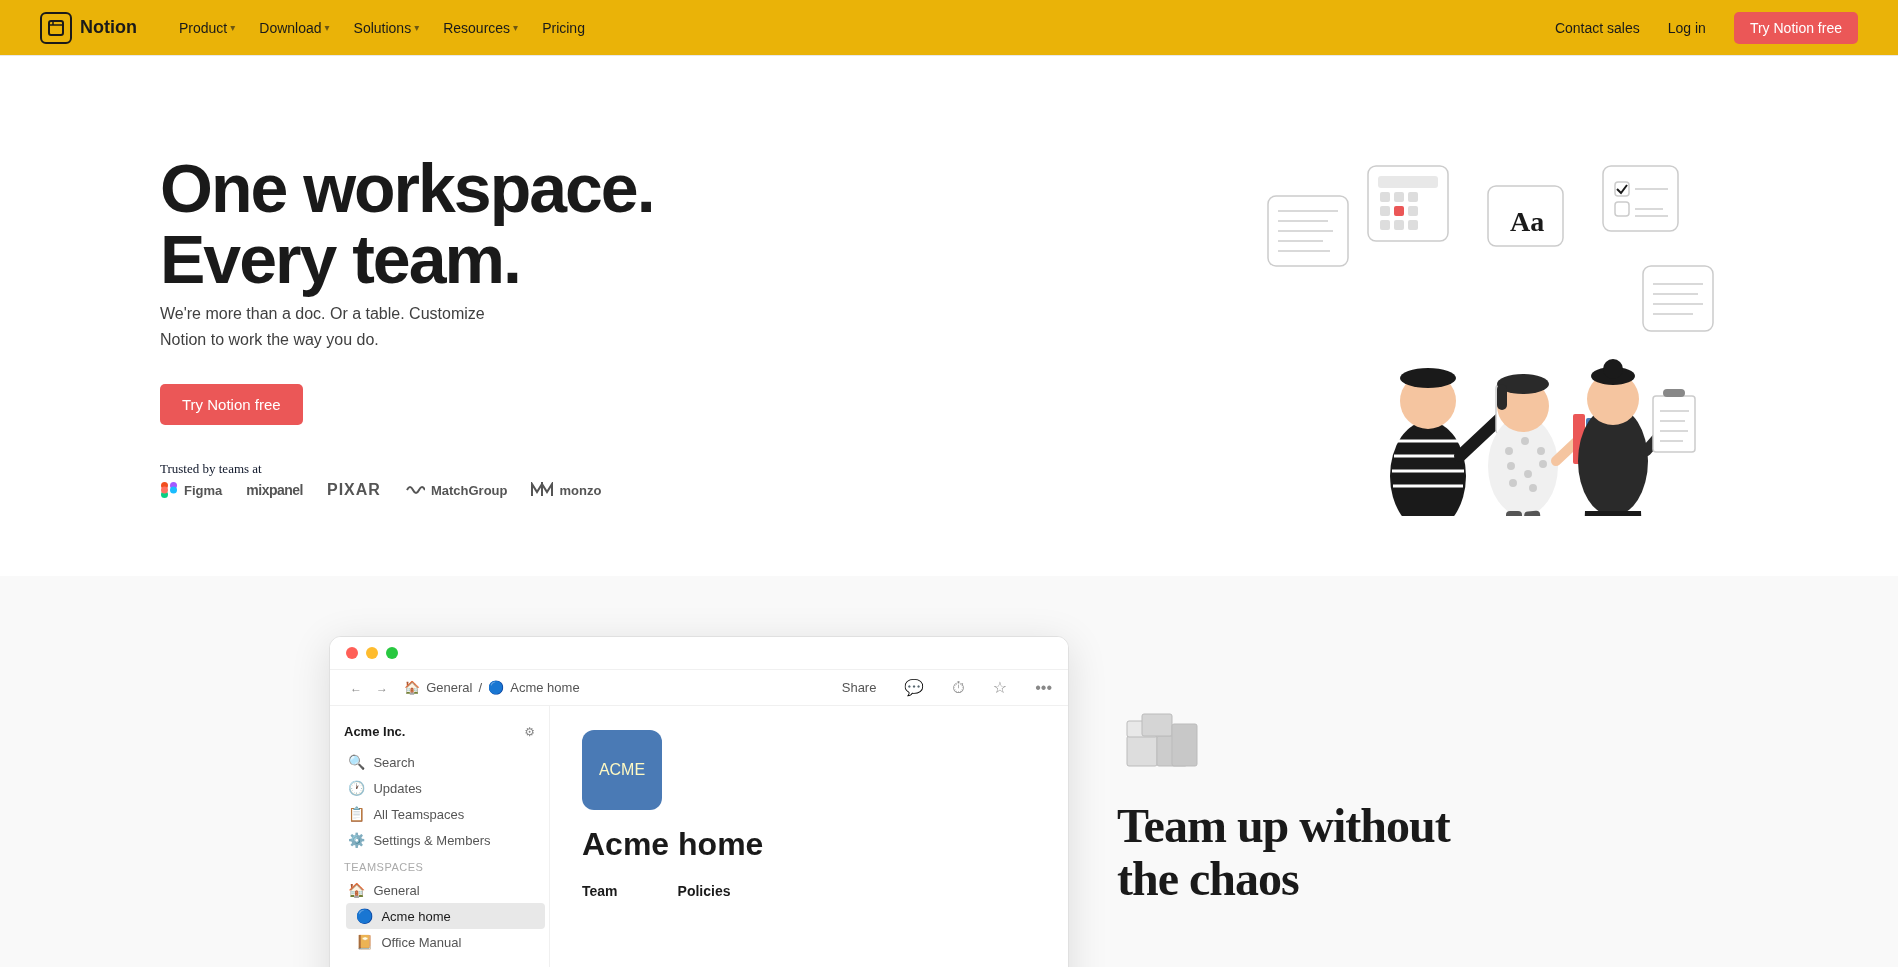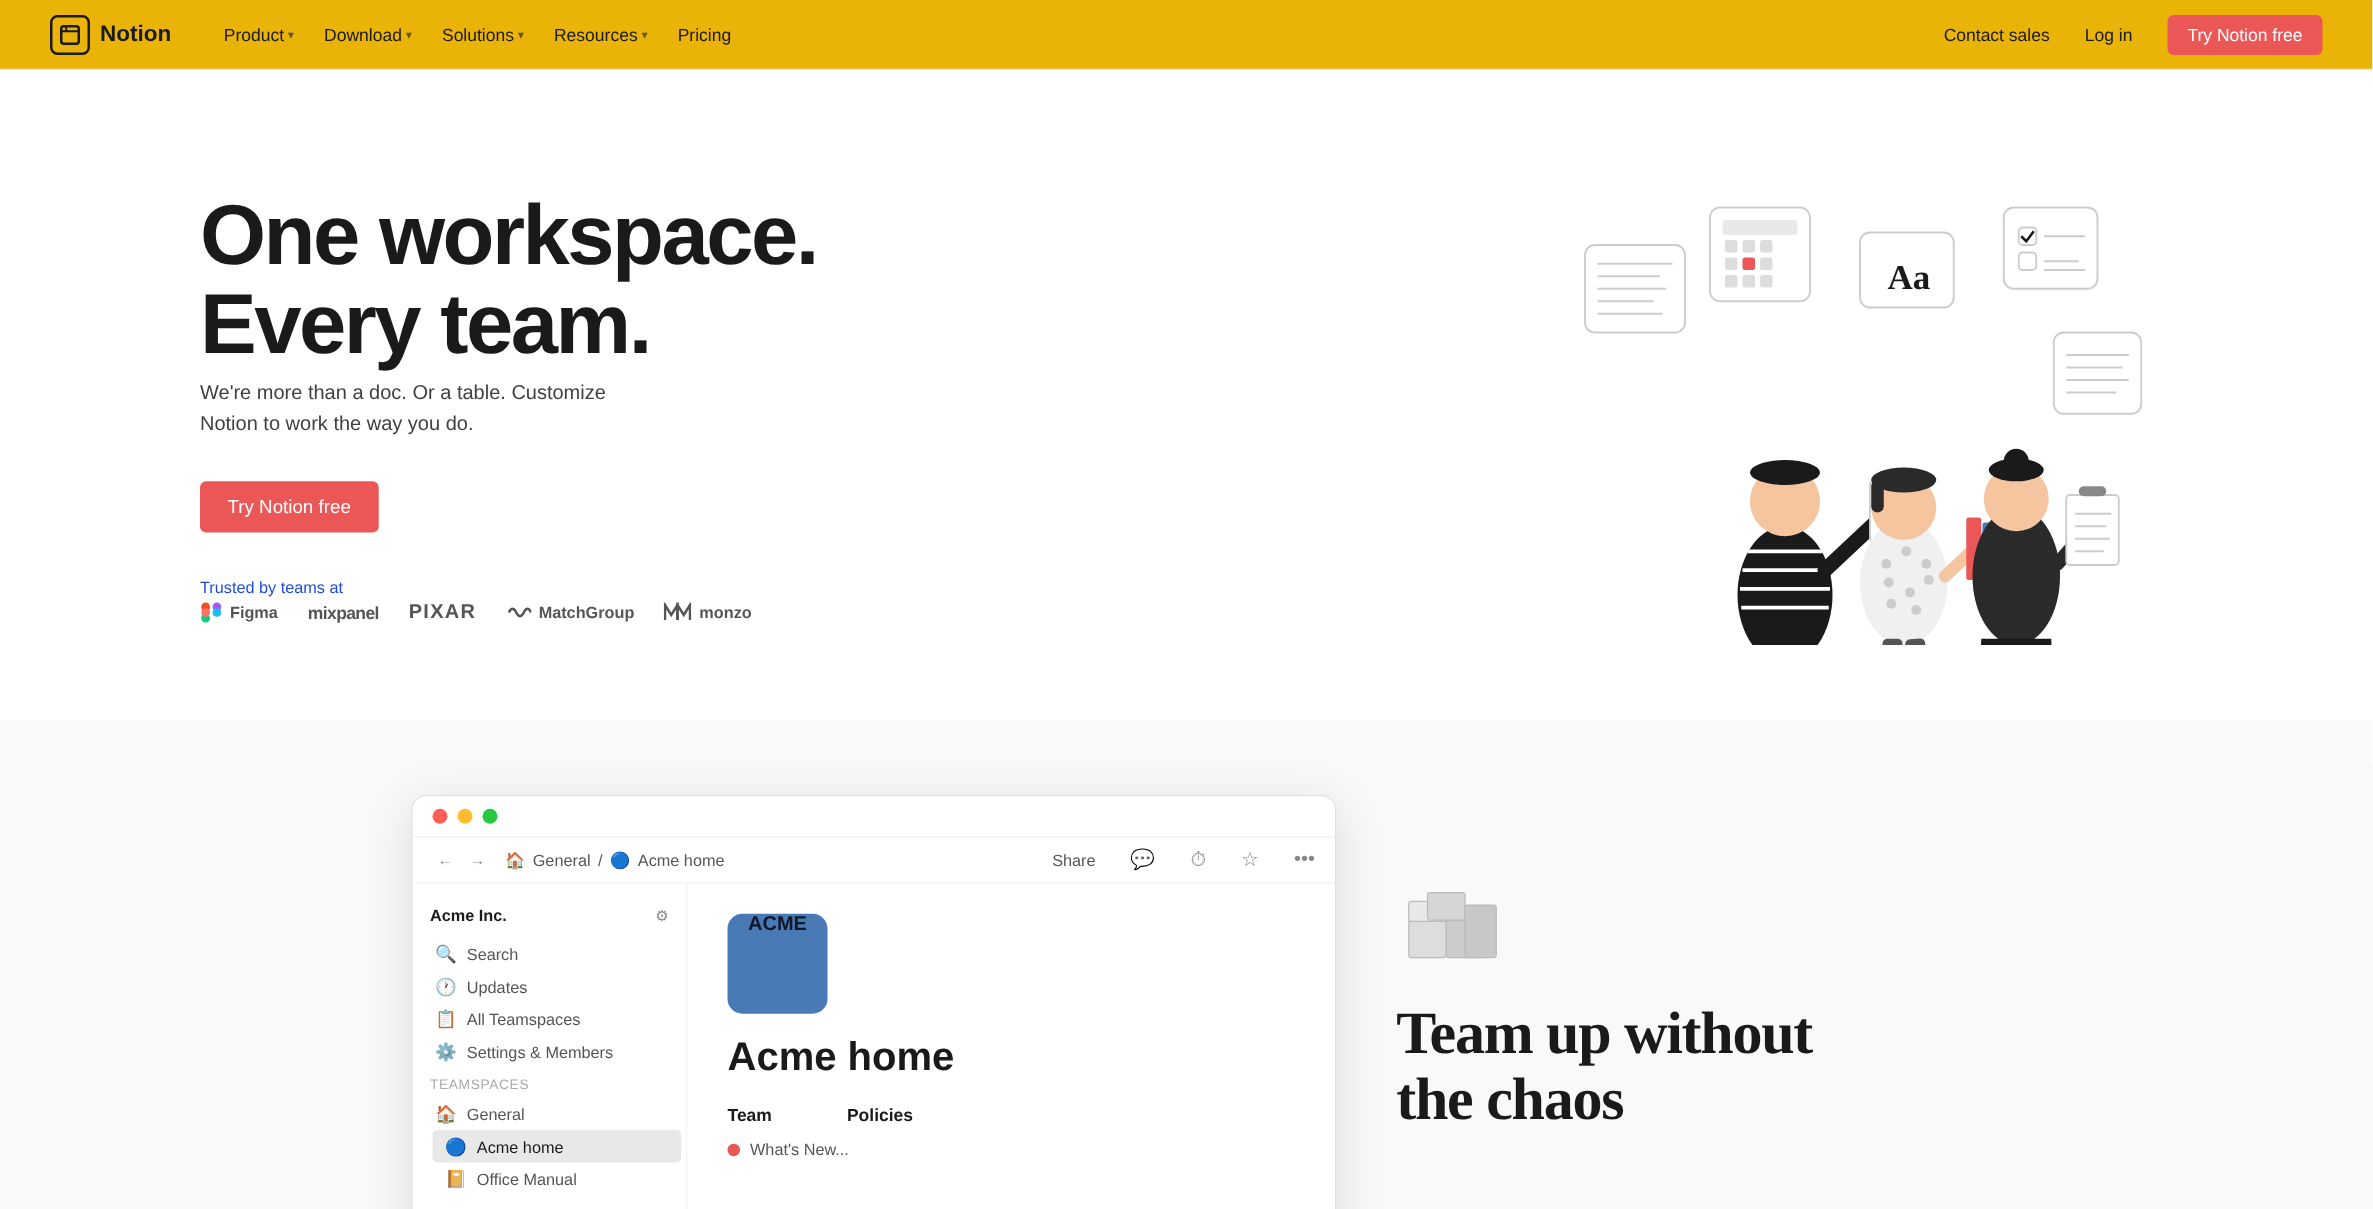--- a/index.html
+++ b/index.html
@@ -37,21 +37,21 @@
       display: flex; align-items: center; justify-content: space-between;
       padding: 80px 160px 60px 160px; min-height: 520px;
     }
     .hero-left { max-width: 520px; }
     .hero-title { font-size: 68px; font-weight: 800; line-height: 1.05; letter-spacing: -2px; margin-bottom: 6px; }
     .hero-sub { font-size: 16px; color: #404040; line-height: 1.6; margin-bottom: 32px; max-width: 340px; }
     .hero-cta {
       background: #eb5757; color: #fff; border: none; padding: 12px 22px;
       border-radius: 5px; font-size: 15px; font-weight: 500; cursor: pointer; margin-bottom: 36px;
     }
-    .trusted { font-size: 13px; color: #1d4ed8; margin-bottom: 4px; }
+    .trusted { font-size: 13px; color: #0f172a; margin-bottom: 4px; font-family: Liberation Serif, serif; }
     .logos { display: flex; align-items: center; gap: 24px; flex-wrap: wrap; }
     .logo-item { display: flex; align-items: center; gap: 6px; color: #555; font-size: 13px; font-weight: 600; }
 
     
     .hero-right { position: relative; width: 480px; height: 380px; flex-shrink: 0; }
 
     
     .demo-section {
       background: #f9f9f9; padding: 60px 0 0 0; position: relative;
     }
@@ -102,22 +102,22 @@
       cursor: pointer; color: #555; border-radius: 4px; margin: 0 4px;
     }
     .sidebar-item.active { background: #e8e8e8; color: #1a1a1a; }
     .sidebar-icon { font-size: 14px; }
     .sidebar-section-label { padding: 8px 14px 4px; font-size: 11px; color: #aaa; text-transform: uppercase; letter-spacing: 0.5px; }
 
     
     .main-content { flex: 1; padding: 24px 32px; overflow-y: auto; background: #fff; }
     .acme-logo {
       width: 80px; height: 80px; background: #4a7ab5; border-radius: 12px;
-      display: flex; align-items: flex-start; justify-content: center;
-      color: #0f172a; font-weight: 700; font-size: 16px; margin-bottom: 16px;
+      display: flex; align-items: center; justify-content: center;
+      color: #fef9c3; font-weight: 400; font-size: 16px; margin-bottom: 16px;
     }
     .page-title { font-size: 32px; font-weight: 700; margin-bottom: 20px; }
     .page-table-header { display: flex; gap: 60px; font-size: 14px; font-weight: 600; color: #1a1a1a; margin-bottom: 8px; }
     .page-rows { display: flex; flex-direction: column; gap: 4px; }
 
     
     .demo-right {
       flex: 1; padding: 60px 0 0 48px; font-family: Liberation Serif, serif;
     }
     .demo-illustration { margin-bottom: 20px; }
@@ -415,26 +415,20 @@
 
         <div class="main-content">
           <div class="acme-logo">
             <span>ACME</span>
           </div>
           <h2 class="page-title">Acme home</h2>
           <div class="page-table-header">
             <span>Team</span>
             <span>Policies</span>
           </div>
-          <div class="page-rows">
-            <div style="display:flex; align-items:center; gap:8px; padding:4px 0; font-size:13px; color:#555;">
-              <span style="width:10px; height:10px; background:#eb5757; border-radius:50%; display:inline-block;"></span>
-              <span>What's New...</span>
-            </div>
-          </div>
         </div>
       </div>
     </div>
 
     <div class="demo-right">
 
       <div class="demo-illustration">
         <svg width="100" height="80" viewBox="0 0 100 80" fill="none">
 
           <rect x="10" y="40" width="30" height="30" rx="2" fill="#ddd" stroke="#bbb" stroke-width="1"></rect>

